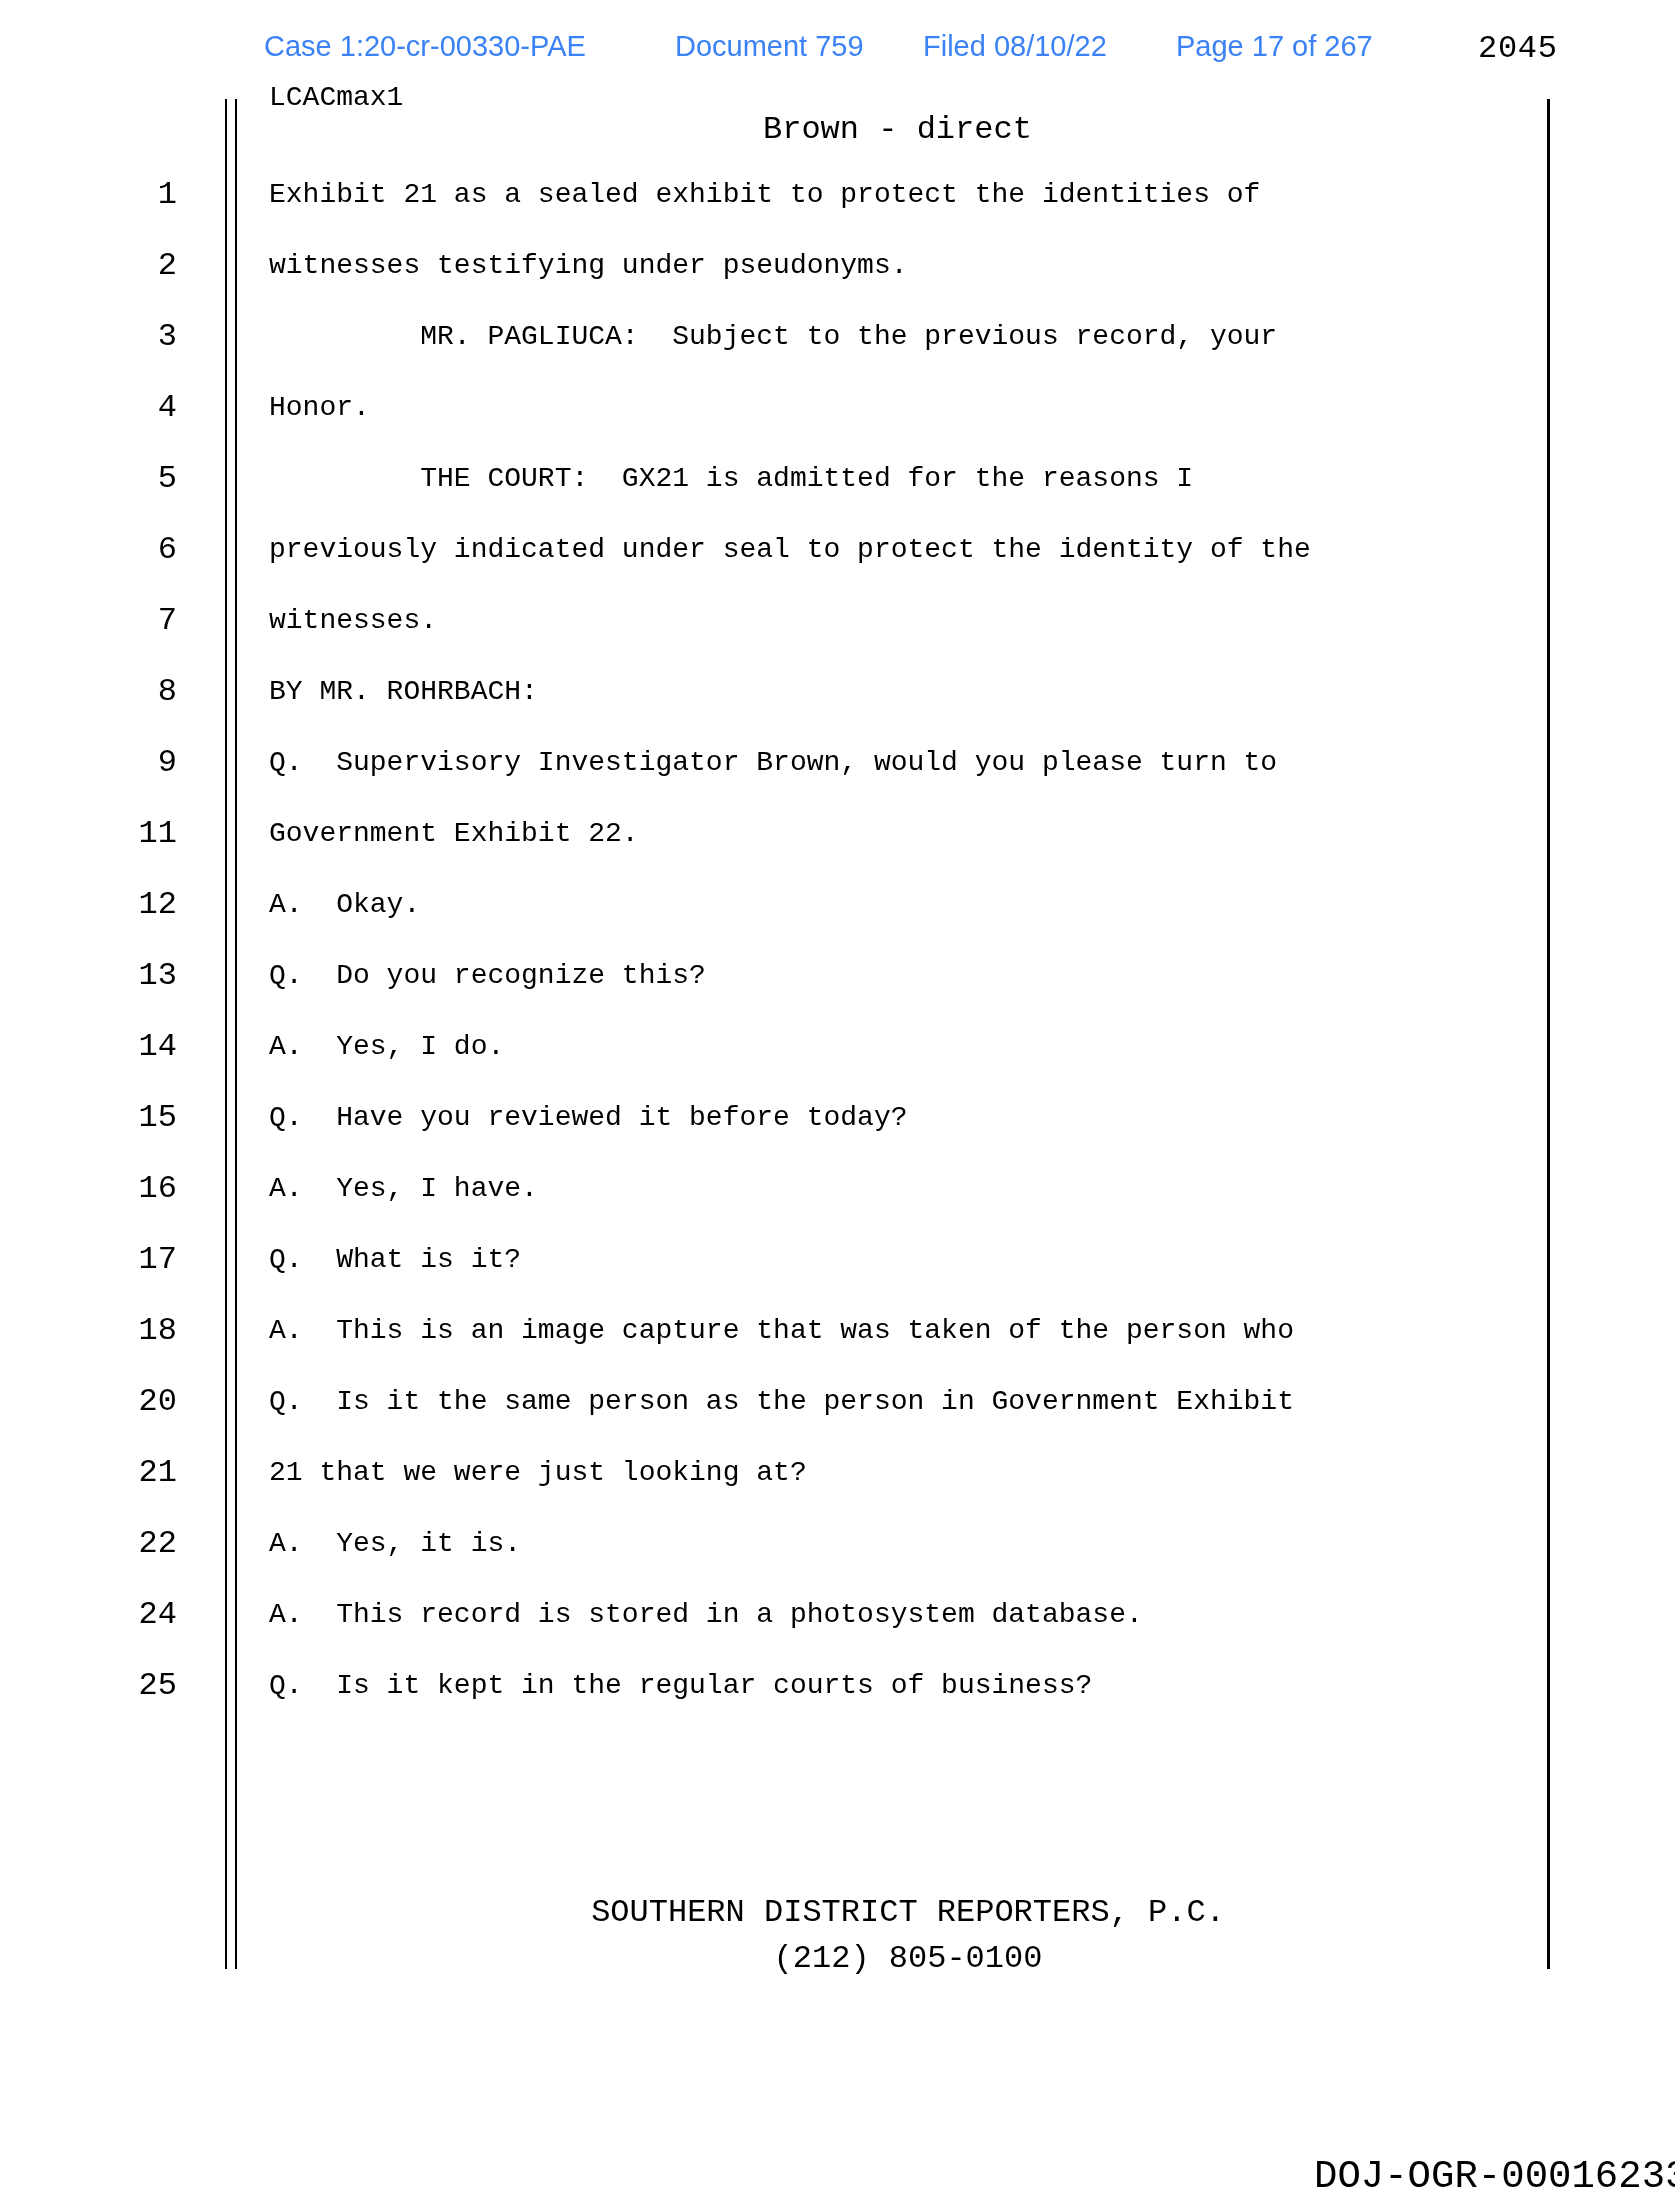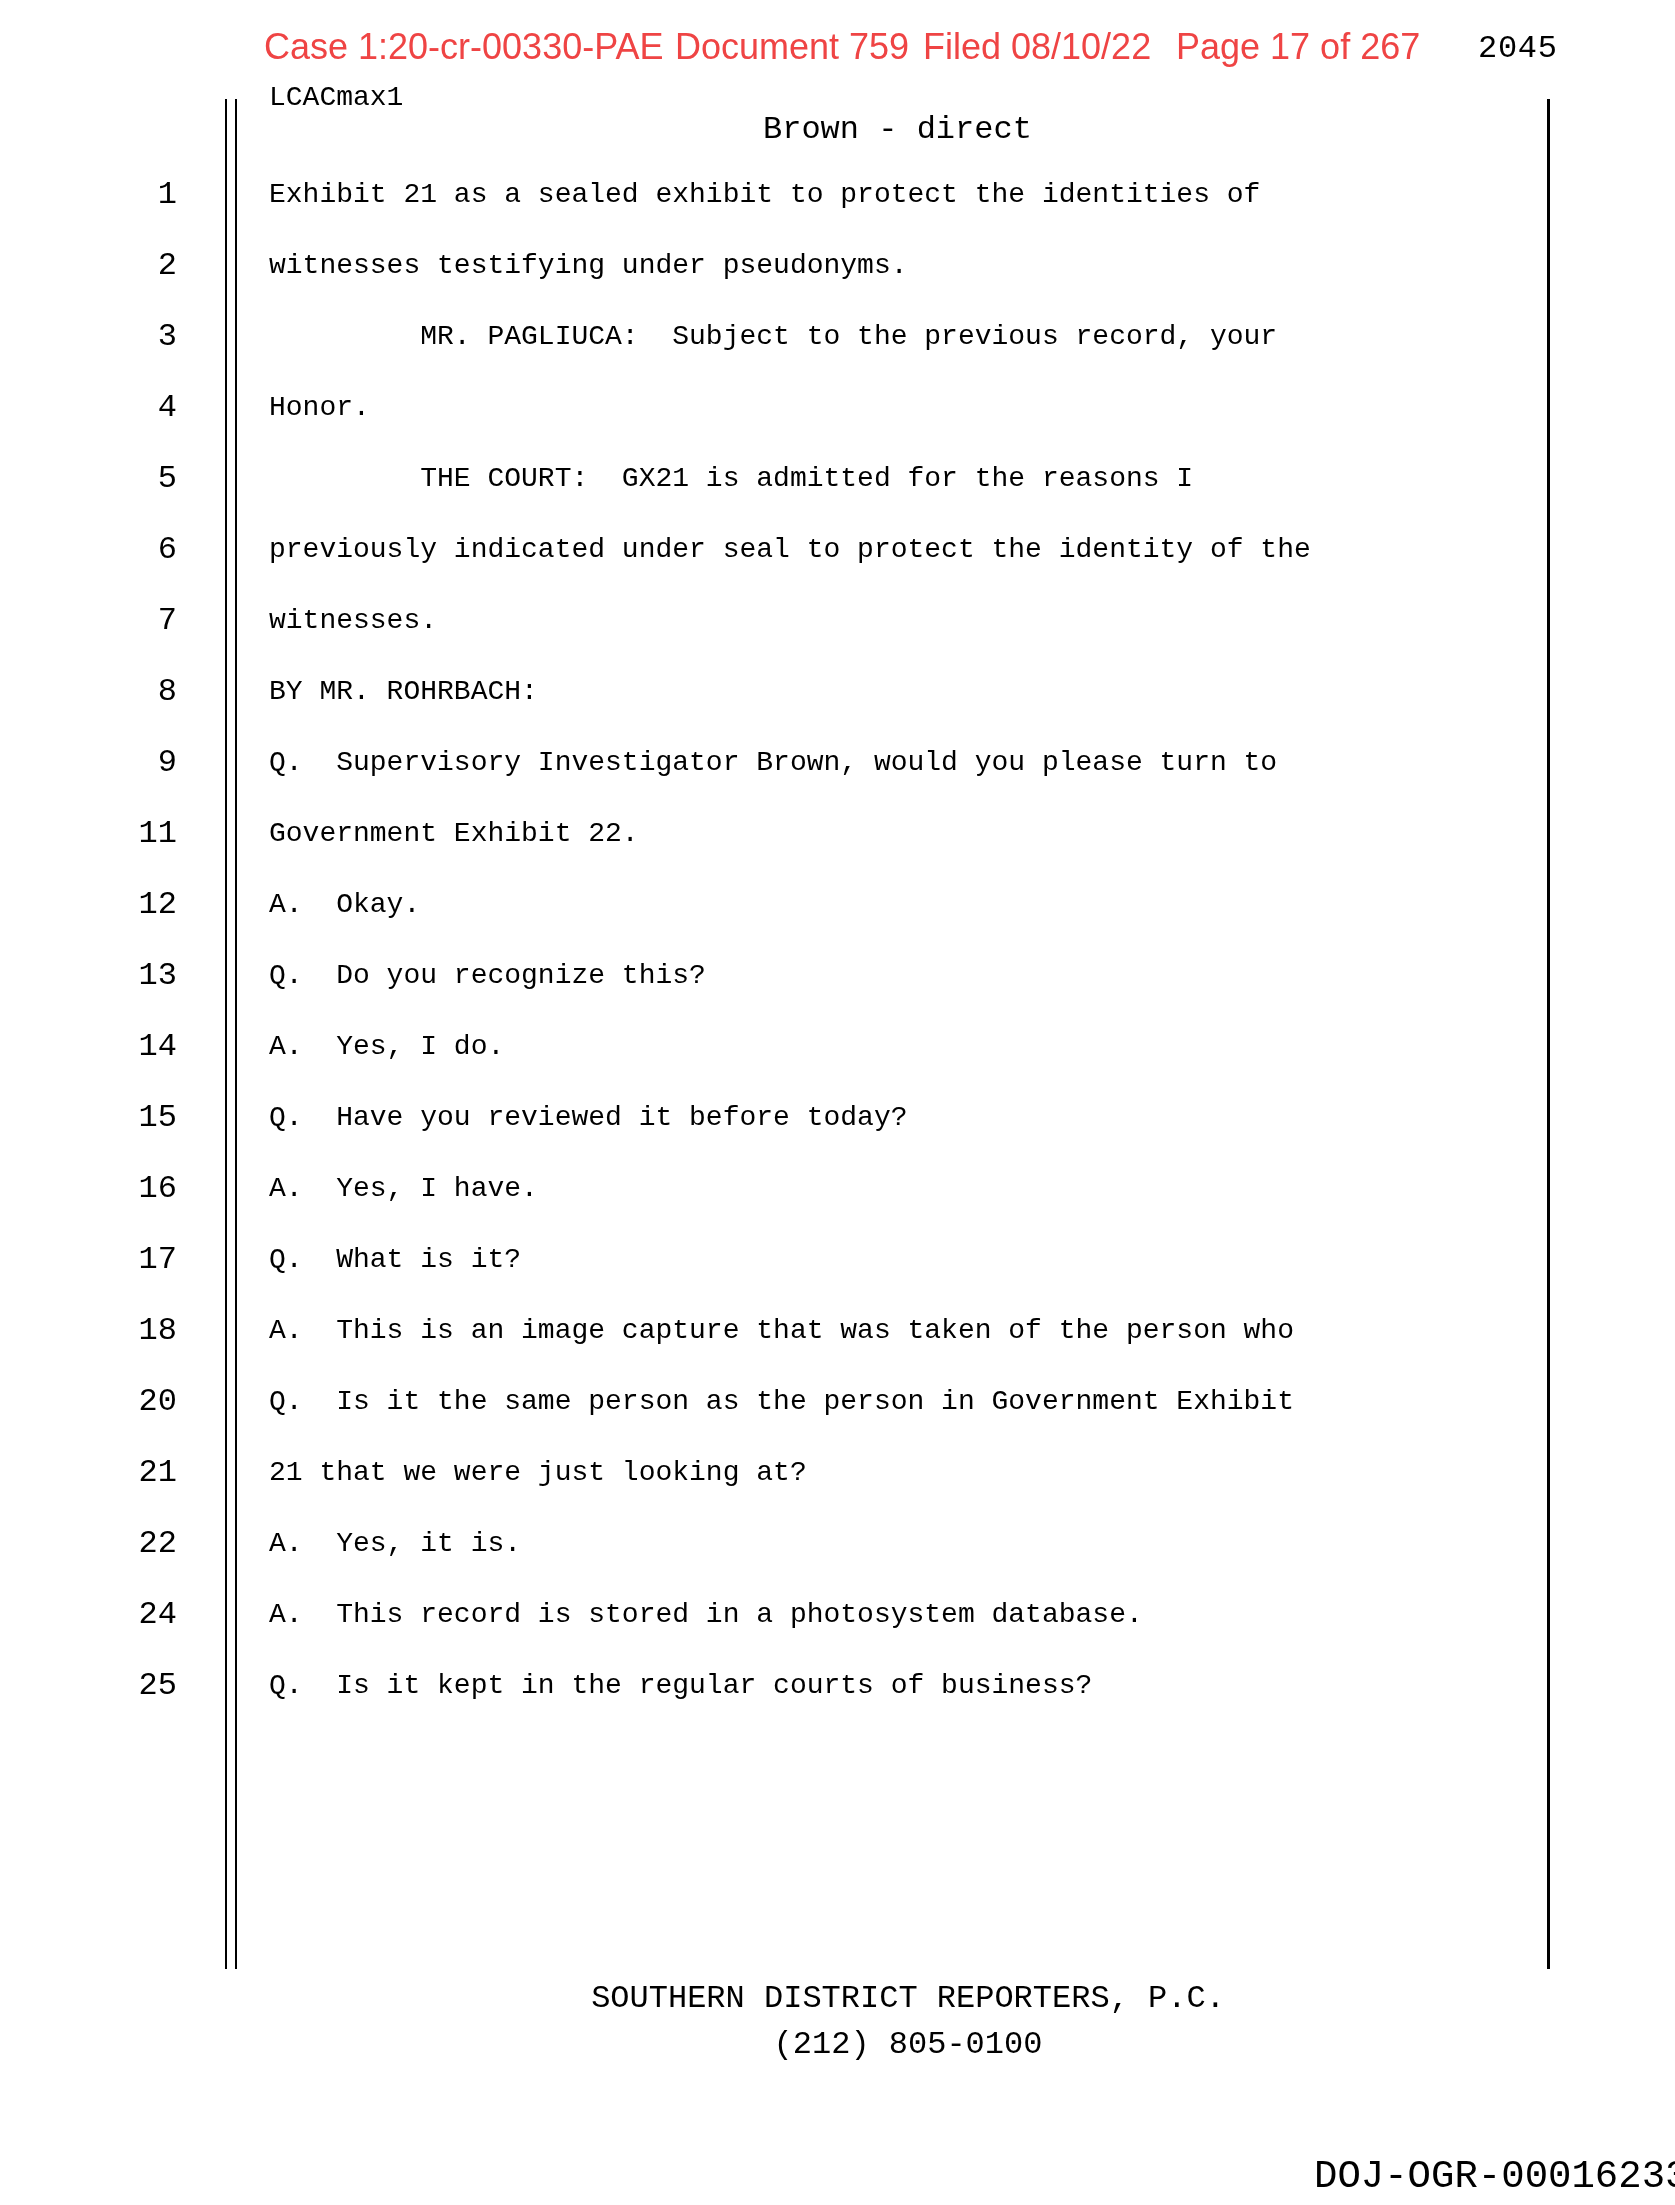--- a/index.html
+++ b/index.html
@@ -10,23 +10,23 @@
     background:#ffffff;
     font-family:"Liberation Mono",monospace;
     color:#000;
     overflow:hidden;
   }
   
   .stamp-seg{
     position:absolute;
     top:30px;
     font-family:"Liberation Sans",sans-serif;
-    font-size:36px;
+    font-size:29px;
     line-height:33px;
-    color:#ef4444;
+    color:#3b82f6;
     white-space:pre;
   }
   .seg-case{left:264px}
   .seg-doc{left:675px}
   .seg-filed{left:923px}
   .seg-page{left:1176px}
   .page-number{
     position:absolute;
     left:1478px;
     top:32px;
@@ -85,21 +85,21 @@
     margin-left:92px;
     white-space:pre;
     font-size:28px;
     line-height:38px;
   }
   
   .footer{
     position:absolute;
     left:269px;
     width:1278px;
-    top:1976px;
+    top:1890px;
     text-align:center;
     font-size:32px;
     line-height:46px;
   }
   .footer div{white-space:pre;}
   .bates{
     position:absolute;
     left:1314px;
     top:2160px;
     font-size:39px;

